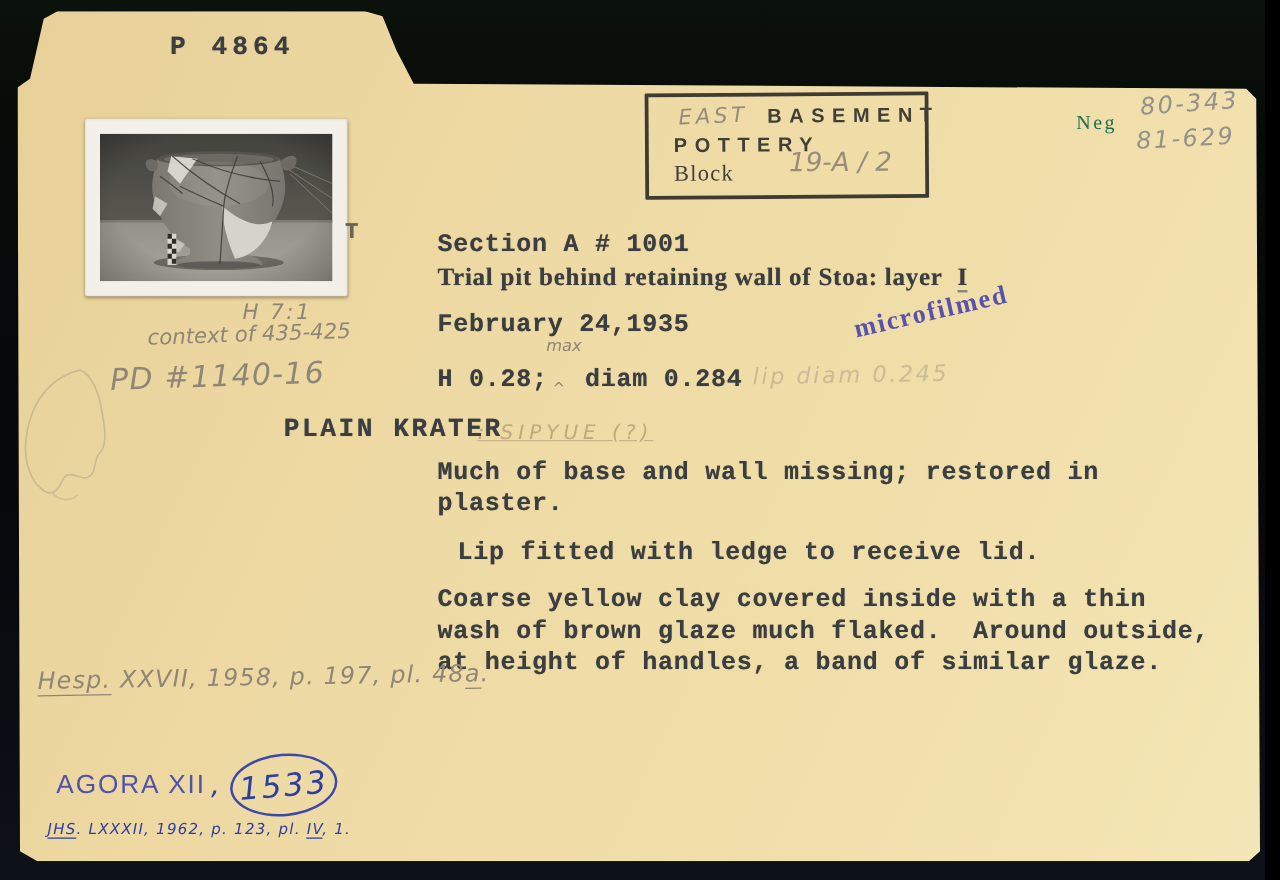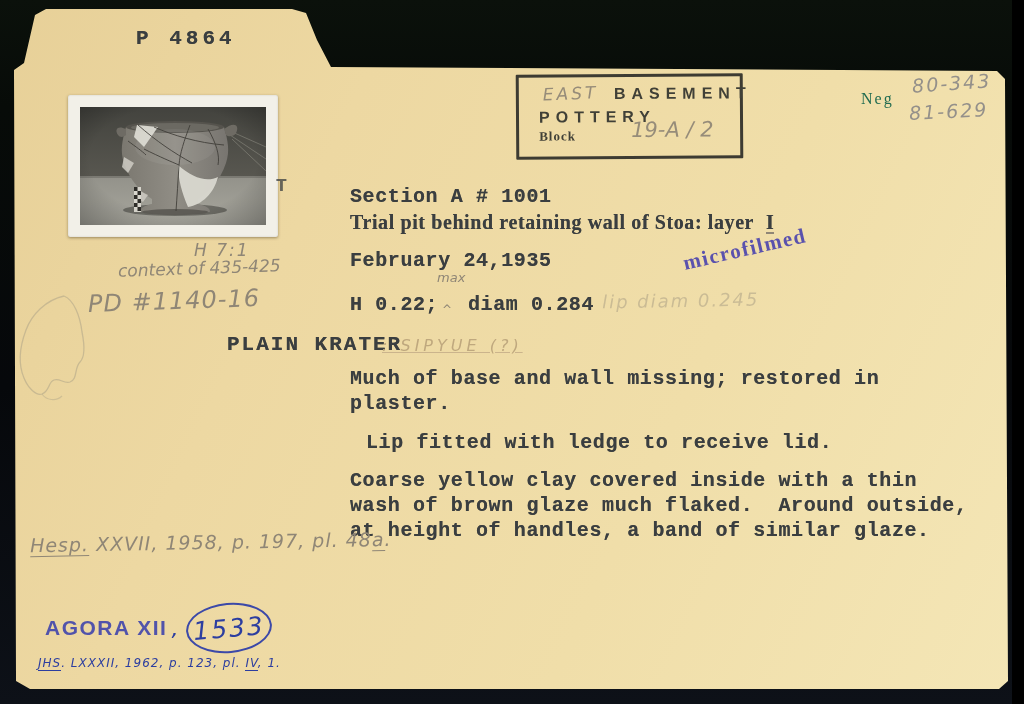--- a/index.html
+++ b/index.html
@@ -36,33 +36,33 @@
   }
   .stamp-box{
     border:3px solid #2e2e29;border-radius:1px;
     transform:rotate(-0.4deg);opacity:.92;
   }
   .stamp-letters{
     font-family:"Liberation Sans",sans-serif;font-weight:700;color:#32332e;
     font-size:16px;letter-spacing:6px;white-space:nowrap;
   }
   .block-label{
-    font-family:"Liberation Serif",serif;font-weight:700;color:#32332e;
-    font-size:13px;letter-spacing:1px;
+    font-family:"Liberation Serif",serif;font-weight:400;color:#32332e;
+    font-size:18px;letter-spacing:1px;
   }
   .neg-stamp{
     font-family:"Liberation Serif",serif;font-weight:400;color:#206b50;
     font-size:16px;letter-spacing:2px;
   }
   .microfilm{
     font-family:"Liberation Serif",serif;font-weight:700;color:#4e46ae;
     font-size:21px;letter-spacing:1.5px;transform:rotate(-13deg);opacity:.92;
   }
   .agora-stamp{
-    font-family:"Liberation Sans",sans-serif;font-weight:700;color:#5153ab;
+    font-family:"Liberation Sans",sans-serif;font-weight:400;color:#5153ab;
     font-size:21px;letter-spacing:1.5px;white-space:nowrap;
   }
   .ellipse{
     border:2.5px solid #3c49a8;border-radius:50%;
     display:flex;align-items:center;justify-content:center;
     transform:rotate(-5deg);
   }
   .faint{opacity:.38;}
   .agora-row{display:flex;align-items:center;}
 </style>
@@ -145,21 +145,21 @@
 
     <div class="abs neg-stamp" style="left:861px;top:90px;">Neg</div>
     <div class="abs pencil" style="left:912px;top:72px;font-size:19px;letter-spacing:2px;color:#94908a;transform:rotate(-4deg);">80-343</div>
     <div class="abs pencil" style="left:909px;top:100px;font-size:19px;letter-spacing:2px;color:#94908a;transform:rotate(-3deg);">81-629</div>
 
     <div class="abs typed" style="left:350px;top:184px;">Section A # 1001</div>
     <div class="abs typed" style="left:350px;top:210px;font-family:Liberation Serif, serif;"><span>Trial pit behind retaining wall of Stoa: layer</span><span class="layer-underline">I</span></div>
     <div class="abs typed" style="left:350px;top:248px;">February 24,1935</div>
     <div class="abs microfilm" style="left:682px;top:237px;">microfilmed</div>
 
-    <div class="abs typed" style="left:350px;top:292px;">H 0.22;</div>
+    <div class="abs typed" style="left:350px;top:292px;">H 0.28;</div>
     <div class="abs pencil" style="left:437px;top:270px;font-size:13px;">max</div>
     <div class="abs pencil" style="left:442px;top:303px;font-size:12px;">^</div>
     <div class="abs typed" style="left:468px;top:292px;">diam 0.284</div>
     <div class="abs pencil faint" style="left:602px;top:290px;font-size:18px;letter-spacing:2px;transform:rotate(-1deg);">lip diam 0.245</div>
 
     <div class="abs pencil" style="left:194px;top:240px;font-size:17px;letter-spacing:2px;">H 7:1</div>
     <div class="abs pencil" style="left:118px;top:258px;font-size:17px;transform:rotate(-2deg);">context of 435-425</div>
     <div class="abs pencil" style="left:88px;top:287px;font-size:24px;letter-spacing:1px;transform:rotate(-2deg);">PD #1140-16</div>
 
     <svg class="abs" style="left:12px;top:290px;" width="110" height="125">

